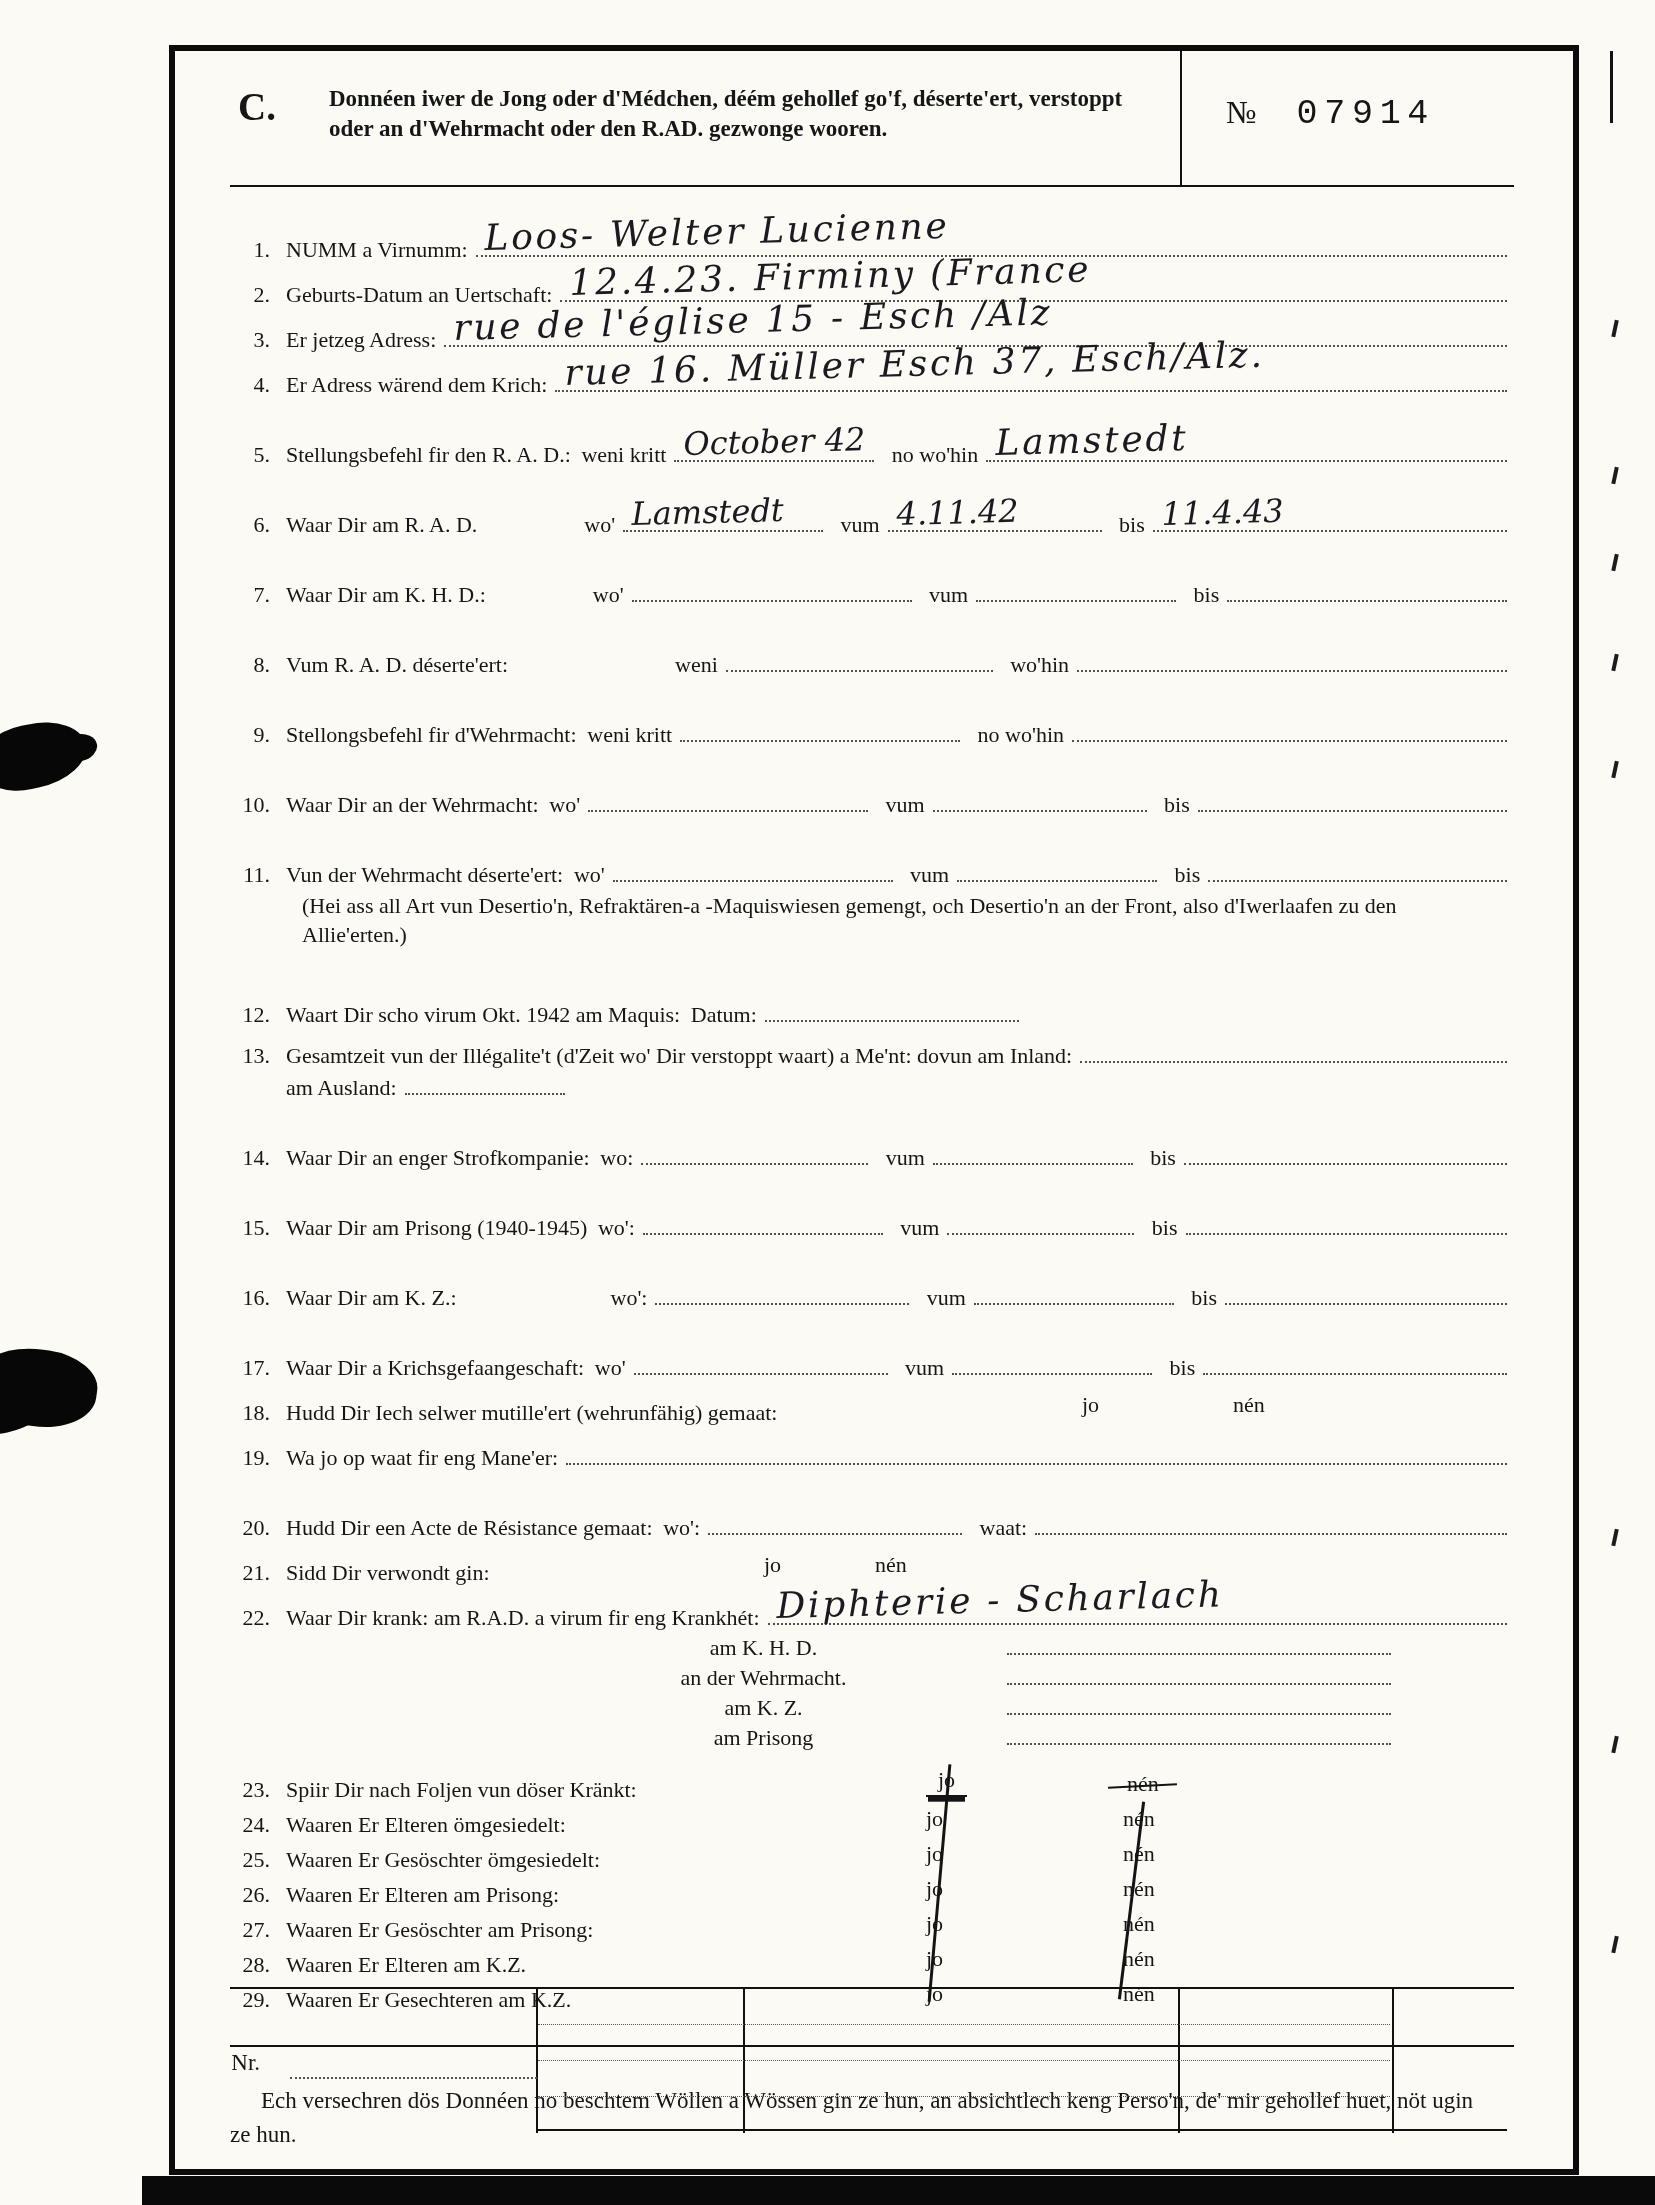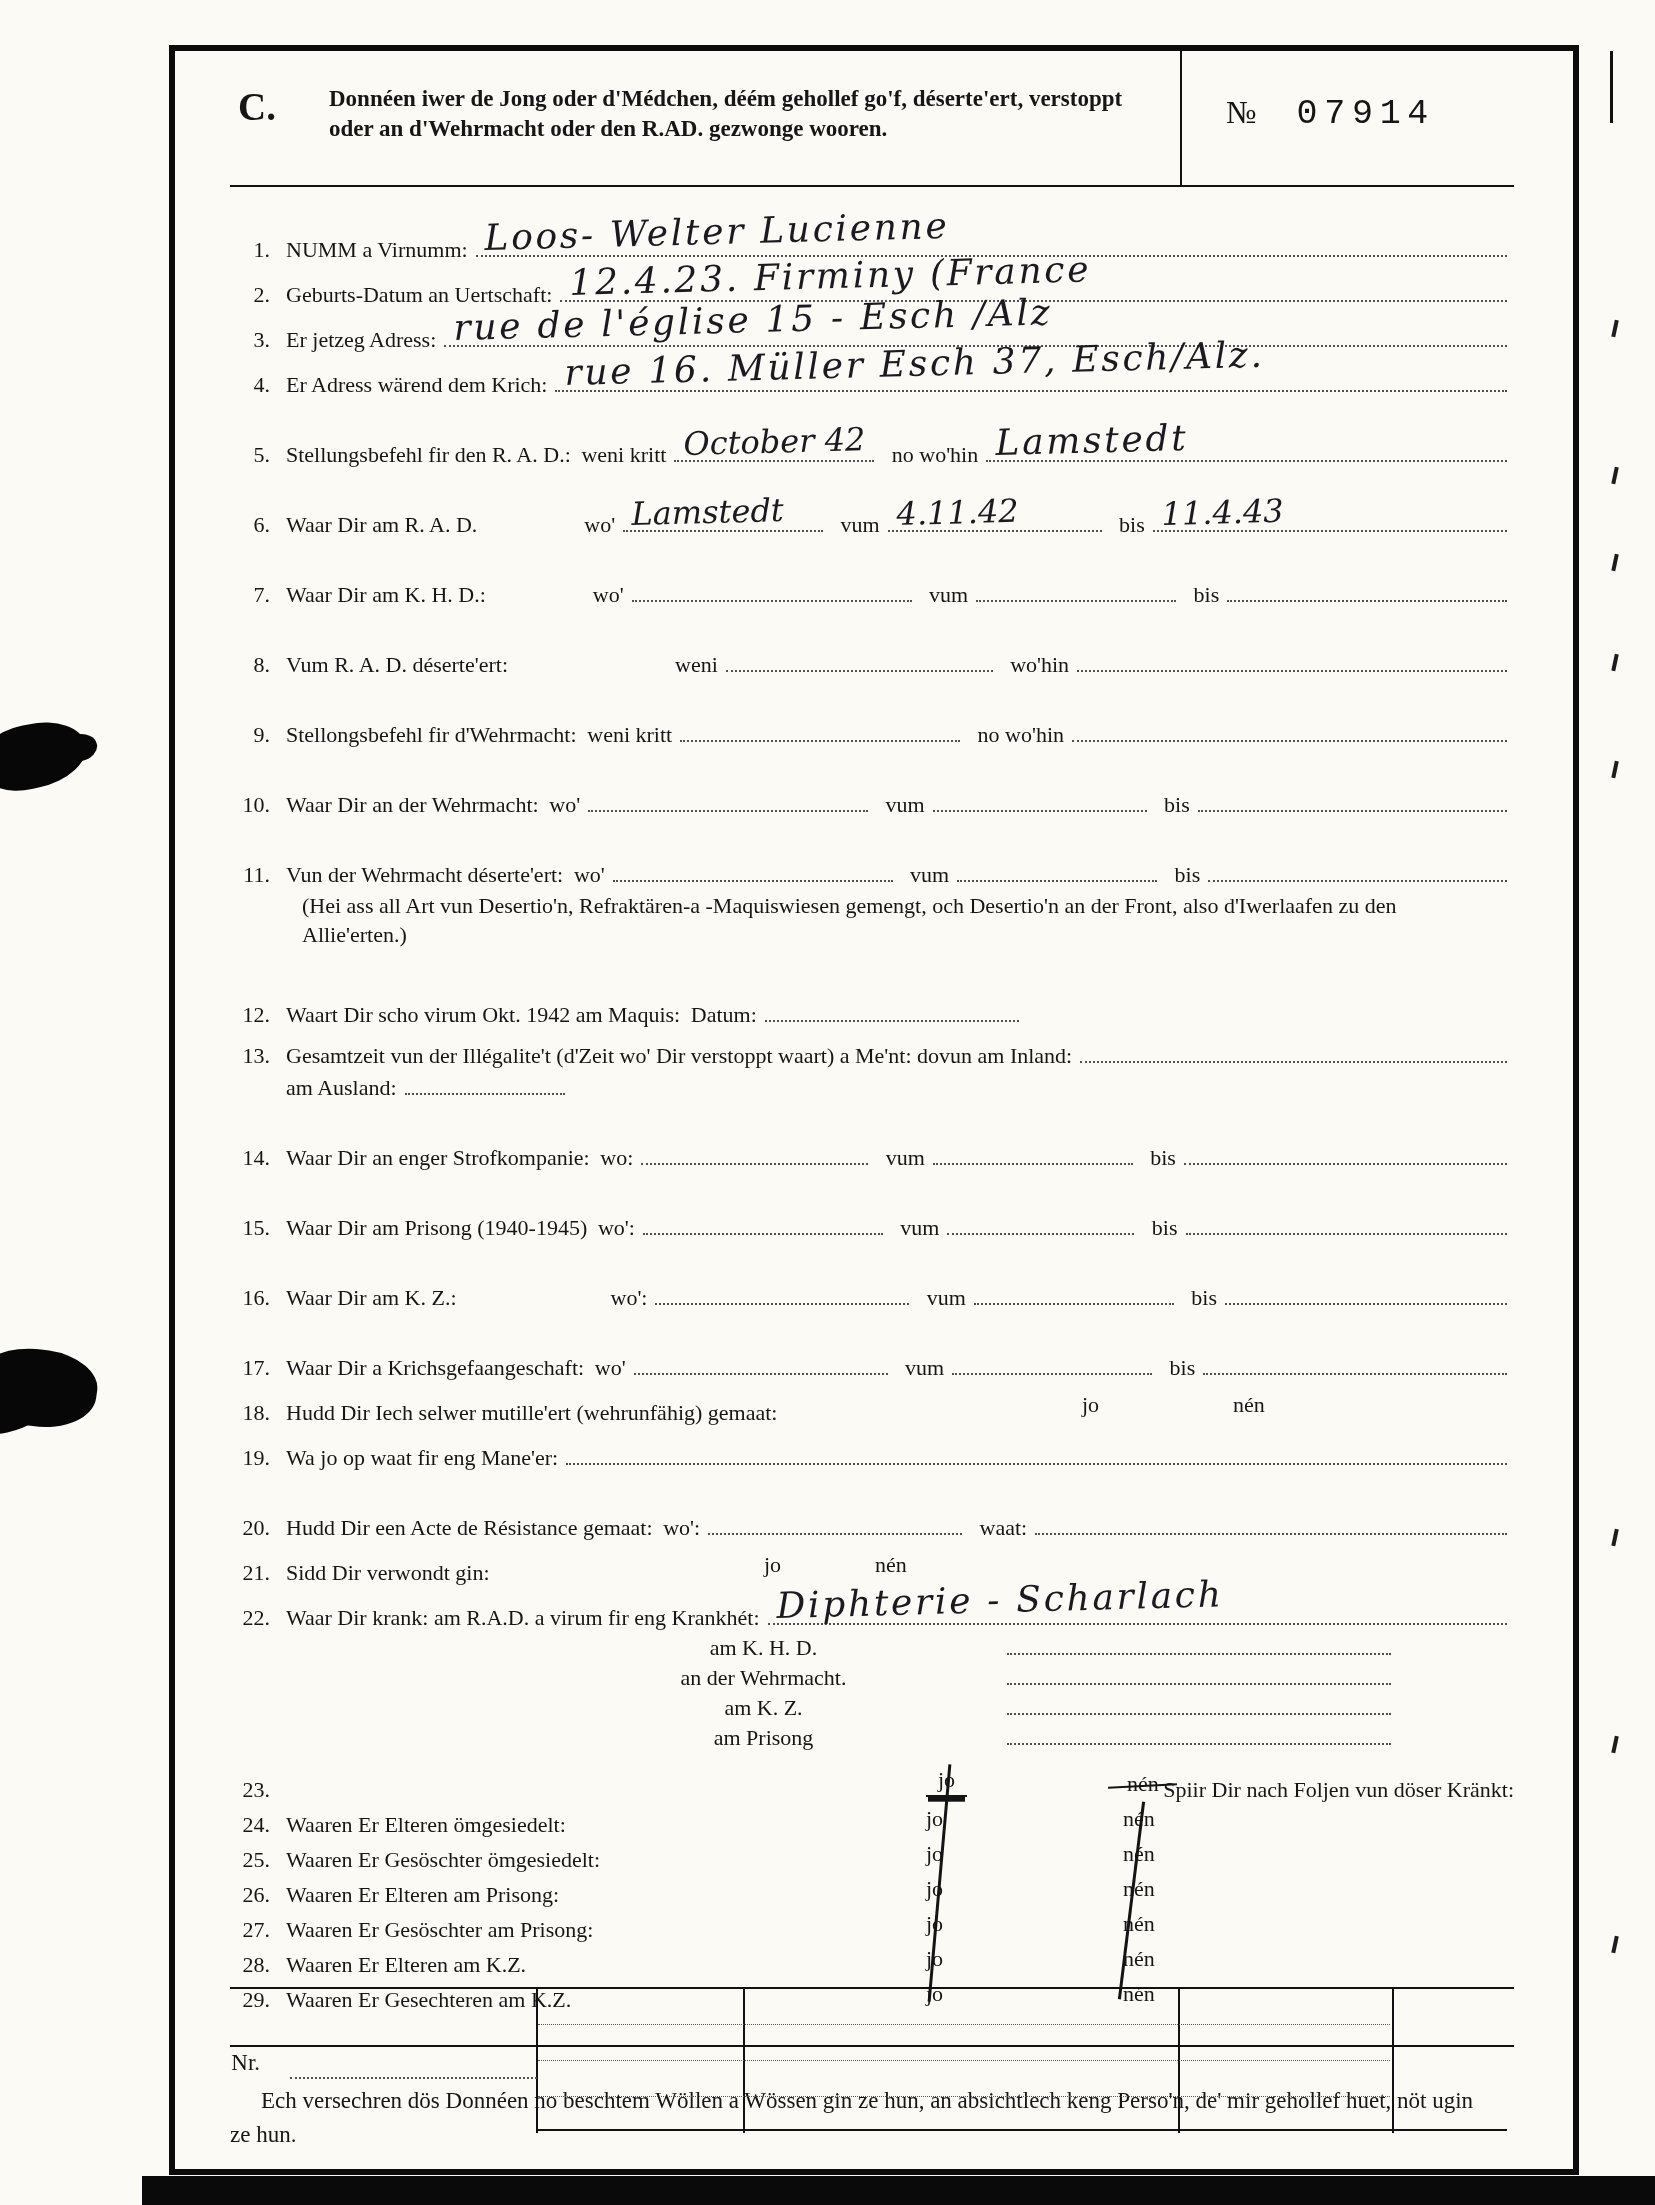--- a/index.html
+++ b/index.html
@@ -34,21 +34,21 @@
   .pad{flex:1;}
   .hand { position:absolute; left:9.3px; bottom:-2.7px; font-family:"DejaVu Serif",serif; font-style:italic;
           font-size:32px; white-space:nowrap; color:#1a1a20; transform:rotate(-1.5deg); transform-origin:left bottom; z-index:2; }
   .hand.big { font-size:36px; letter-spacing:2.7px; }
   .note { padding:2.7px 0 8px 72px; line-height:1.35; max-width:1249px; }
   .joabs,.nenabs { position:absolute; bottom:8px; }
 
   
   .jn-block { position:relative; margin-top:10.7px; }
   .jn-block .row { min-height:35px; }
-  .jn-block .row.first { min-height:41px;justify-content:space-between; }
+  .jn-block .row.first { min-height:41px; }
   .jn-jo { position:absolute; left:696px; bottom:5.3px; }
   .jn-nen { position:absolute; left:893px; bottom:5.3px; }
   .slash { position:absolute; width:2.7px; background:#141414; z-index:3; }
   .josel { display:inline-block; padding:0 12px 2.7px; border-bottom:2.7px solid #141414; box-shadow:0 6.7px 0 -2px #141414; }
   .nstruck { position:relative; display:inline-block; padding:0 4px; }
   .nstruck::after { content:""; position:absolute; left:-14.7px; right:-14.7px; top:52%; border-top:2.7px solid #141414; transform:rotate(-3deg); }
 
   
   .subrow { display:flex; align-items:flex-end; min-height:30px; padding-left:290px; }
   .slbl { flex:0 0 487px; white-space:nowrap;text-align:center; }

